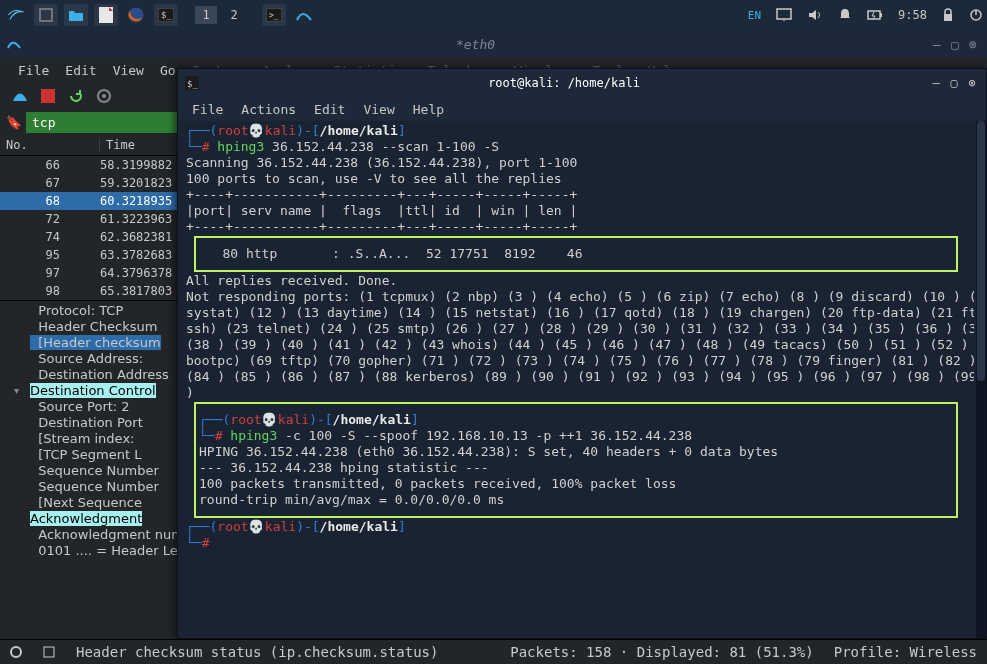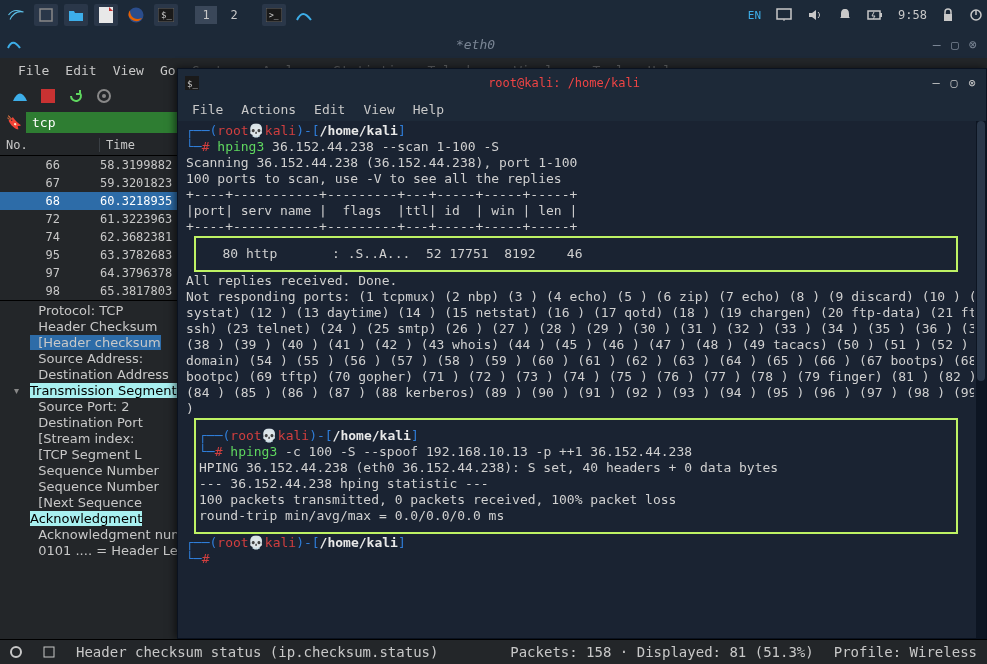--- a/index.html
+++ b/index.html
@@ -44,21 +44,21 @@
 .packet-detail { background: #232629; font-family: "DejaVu Sans", monospace; font-size: 13px; line-height: 16px; padding: 2px 8px 2px 30px; border-top: 1px solid #000; }
 .packet-detail .ln { white-space: pre; }
 .packet-detail .hl { background: #2d6ca8; }
 .packet-detail .hl2 { background: #a8f0f0; color: #000; }
 .packet-detail .expander { position: relative; }
 .packet-detail .expander::before { content: "▾"; position: absolute; left: -16px; font-size: 10px; color: #888; }
 
 
 .terminal { position: absolute; top: 68px; left: 177px; right: 0; bottom: 25px; background: #1a2332; border: 1px solid #0a1220; box-shadow: -2px 0 8px rgba(0,0,0,0.6); }
 .term-titlebar { height: 28px; background: #1d2938; display: flex; align-items: center; font-size: 12px; color: #c8c8c8; }
-.term-titlebar .title { flex: 1; text-align: center; color: #ef4444; }
+.term-titlebar .title { flex: 1; text-align: center; color: #ffffff; }
 .term-menubar { height: 24px; background: #1d2938; display: flex; align-items: center; gap: 18px; padding: 0 14px; font-size: 13px; color: #c8c8c8; }
 .term-body { position: absolute; top: 52px; left: 0; right: 12px; bottom: 0; background: #1a2332; font-family: "DejaVu Sans Mono", monospace; font-size: 13px; line-height: 16px; padding: 2px 8px; color: #d0d0d0; overflow: hidden; }
 .term-body .ln { white-space: pre; }
 .c-blue { color: #2f7dd8; }
 .c-red { color: #d23f3f; }
 .c-green { color: #5fd75f; }
 .c-white { color: #e8e8e8; font-weight: bold; }
 .skull { color: #e8e8e8; }
 .redbox { border: 2px solid #bef264; padding: 8px 3px; margin: 1px 8px; }
 .scrollbar { position: absolute; top: 52px; right: 0; width: 10px; bottom: 0; background: #0d1522; }
@@ -261,21 +261,21 @@
         <span class="c c-no">98</span>
         <span class="c c-time">65.3817803</span>
       </div>
     </div>
   <div class="packet-detail" id="pkt-detail">
       <div class="ln">  Protocol: TCP</div>
       <div class="ln">  Header Checksum</div>
       <div class="ln"><span class="hl">  [Header checksum</span></div>
       <div class="ln">  Source Address:</div>
       <div class="ln">  Destination Address</div>
-      <div class="ln expander"><span class="hl2">Transmission Segment</span></div>
+      <div class="ln expander"><span class="hl2">Destination Control</span></div>
       <div class="ln">  Source Port: 2</div>
       <div class="ln">  Destination Port</div>
       <div class="ln">  [Stream index:</div>
       <div class="ln">  [TCP Segment L</div>
       <div class="ln">  Sequence Number</div>
       <div class="ln">  Sequence Number</div>
       <div class="ln">  [Next Sequence</div>
       <div class="ln"><span class="hl2">Acknowledgment</span></div>
       <div class="ln">  Acknowledgment number (raw): 3673172501</div>
       <div class="ln">  0101 .... = Header Length: 20 bytes (5)</div>
@@ -315,21 +315,20 @@
       <div class="ln">|port| serv name |  flags  |ttl| id  | win | len |</div>
       <div class="ln">+----+-----------+---------+---+-----+-----+-----+</div>
       <div class="redbox">
         <div class="ln">   80 http       : .S..A...  52 17751  8192    46</div>
       </div>
       <div class="ln">All replies received. Done.</div>
       <div class="ln">Not responding ports: (1 tcpmux) (2 nbp) (3 ) (4 echo) (5 ) (6 zip) (7 echo) (8 ) (9 discard) (10 ) (11</div>
       <div class="ln">systat) (12 ) (13 daytime) (14 ) (15 netstat) (16 ) (17 qotd) (18 ) (19 chargen) (20 ftp-data) (21 ftp) (22</div>
       <div class="ln">ssh) (23 telnet) (24 ) (25 smtp) (26 ) (27 ) (28 ) (29 ) (30 ) (31 ) (32 ) (33 ) (34 ) (35 ) (36 ) (37 time)</div>
       <div class="ln">(38 ) (39 ) (40 ) (41 ) (42 ) (43 whois) (44 ) (45 ) (46 ) (47 ) (48 ) (49 tacacs) (50 ) (51 ) (52 ) (53</div>
-      <div class="ln">domain) (54 ) (55 ) (56 ) (57 ) (58 ) (59 ) (60 ) (61 ) (62 ) (63 ) (64 ) (65 ) (66 ) (67 bootps) (68</div>
       <div class="ln">bootpc) (69 tftp) (70 gopher) (71 ) (72 ) (73 ) (74 ) (75 ) (76 ) (77 ) (78 ) (79 finger) (81 ) (82 ) (83 )</div>
       <div class="ln">(84 ) (85 ) (86 ) (87 ) (88 kerberos) (89 ) (90 ) (91 ) (92 ) (93 ) (94 ) (95 ) (96 ) (97 ) (98 ) (99 ) (100</div>
       <div class="ln">)</div>
       <div class="ln"></div>
       <div class="redbox">
         <div class="ln"><span class="c-blue">┌──(</span><span class="c-red">root</span><span class="skull">💀</span><span class="c-red">kali</span><span class="c-blue">)-[</span><span class="c-white">/home/kali</span><span class="c-blue">]</span></div>
         <div class="ln"><span class="c-blue">└─</span><span class="c-red"># </span><span class="c-green">hping3</span> -c 100 -S --spoof 192.168.10.13 -p ++1 36.152.44.238</div>
         <div class="ln">HPING 36.152.44.238 (eth0 36.152.44.238): S set, 40 headers + 0 data bytes</div>
         <div class="ln"></div>
         <div class="ln">--- 36.152.44.238 hping statistic ---</div>

